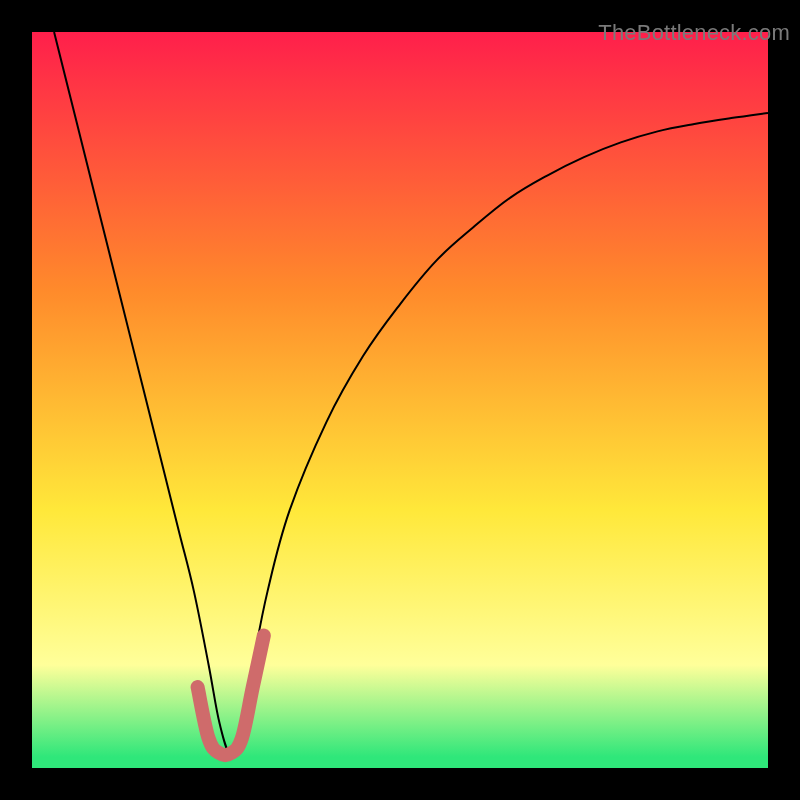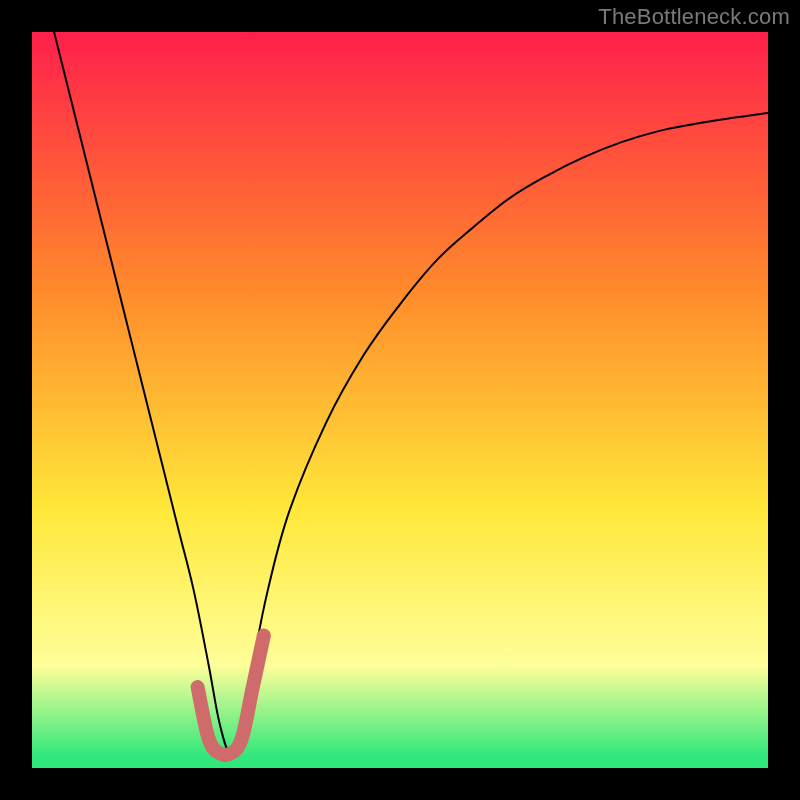--- a/index.html
+++ b/index.html
@@ -5,21 +5,21 @@
   * { margin: 0; padding: 0; box-sizing: border-box; }
   html, body { width: 800px; height: 800px; overflow: hidden; background: #000; }
   .frame {
     position: relative;
     width: 800px;
     height: 800px;
     background: #000;
   }
   .watermark {
     position: absolute;
-    top: 4px;
+    top: 20px;
     right: 10px;
     color: #7a7a7a;
     font-family: Arial, Helvetica, sans-serif;
     font-size: 22px;
     letter-spacing: 0.2px;
     z-index: 5;
   }
   .plot {
     position: absolute;
     left: 32px;

